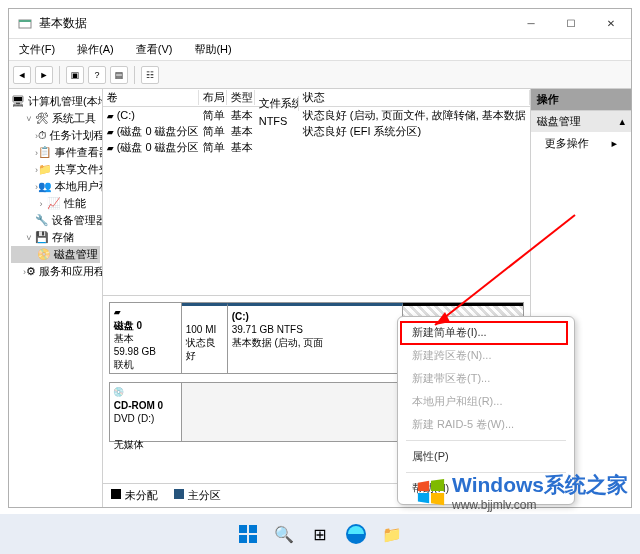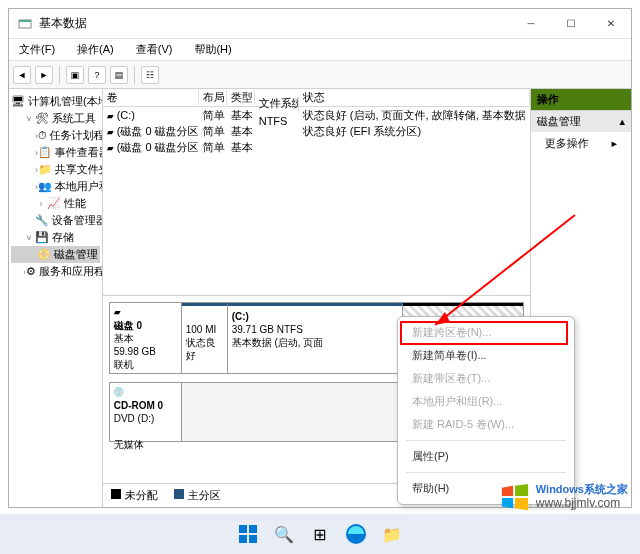--- a/index.html
+++ b/index.html
@@ -48,39 +48,39 @@
 .part.unalloc { border-top-color: #000; background: repeating-linear-gradient(45deg, #fff, #fff 3px, #ddd 3px, #ddd 6px); }
 .part .pn { font-weight: bold; }
 
 .cdrow { height: 60px; }
 
 .legend { display: flex; gap: 16px; padding: 4px 8px; font-size: 11px; border-top: 1px solid #d0d0d0; align-items: center; }
 .lsq { width: 10px; height: 10px; display: inline-block; margin-right: 4px; }
 .lsq.black { background: #000; } .lsq.blue { background: #26547c; }
 
 .actions { width: 140px; border-left: 1px solid #d0d0d0; font-size: 11px; }
-.acthdr { background: #4d7c0f; padding: 3px 6px; border-bottom: 1px solid #d0d0d0; font-weight: bold; }
+.acthdr { background: #a3a3a3; padding: 3px 6px; border-bottom: 1px solid #d0d0d0; font-weight: bold; }
 .actctx { background: #e8e8e8; padding: 3px 6px; display: flex; justify-content: space-between; align-items: center; }
 .actitem { padding: 4px 14px; display: flex; justify-content: space-between; align-items: center; }
 
 .ctxmenu { position: absolute; left: 397px; top: 316px; width: 178px; background: #fff; border: 1px solid #bbb; box-shadow: 2px 2px 6px rgba(0,0,0,0.2); font-size: 11px; padding: 4px 0; border-radius: 6px; z-index: 20; }
 .ctxitem { padding: 4px 14px; color: #333; }
 .ctxitem.dis { color: #aaa; }
 .ctxsep { height: 1px; background: #e0e0e0; margin: 4px 8px; }
 
 .highlight { position: absolute; border: 2px solid #f00; left: 400px; top: 321px; width: 168px; height: 24px; z-index: 25; pointer-events: none; }
 .arrow { position: absolute; z-index: 26; pointer-events: none; }
 
 .taskbar { position: absolute; left: 0; bottom: 0; width: 640px; height: 40px; background: #e8edf5; display: flex; align-items: center; justify-content: center; gap: 8px; }
 .tbicon { width: 28px; height: 28px; display: flex; align-items: center; justify-content: center; border-radius: 4px; }
 
 .watermark { position: absolute; right: 12px; bottom: 42px; display: flex; align-items: center; gap: 6px; z-index: 30; }
 .wm-logo { width: 30px; height: 30px; }
 .wm-text { font-size: 12px; line-height: 1.2; }
-.wm-text .t1 { font-size: 11px; font-weight: bold; color: #2a6fcf; }
+.wm-text .t1 { font-size: 21px; font-weight: bold; color: #2a6fcf; }
 .wm-text .t2 { font-size: 12px; color: #555; }
 </style>
 </head>
 <body>
 
 <div class="window">
   <div class="titlebar">
     <span class="icon">
       <svg width="14" height="14" viewBox="0 0 14 14">
           <rect x="1" y="3" width="12" height="8" fill="#fff" stroke="#888"></rect>
@@ -259,22 +259,22 @@
         </div>
       <div class="actitem">
           <span>更多操作</span>
           <span>▸</span>
         </div>
     </div>
   </div>
 </div>
 
 <div class="ctxmenu">
+  <div class="ctxitem">新建简单卷(I)...</div>
   <div class="ctxitem dis">新建跨区卷(N)...</div>
-  <div class="ctxitem">新建简单卷(I)...</div>
   <div class="ctxitem dis">新建带区卷(T)...</div>
   <div class="ctxitem dis">本地用户和组(R)...</div>
   <div class="ctxitem dis">新建 RAID-5 卷(W)...</div>
   <div class="ctxsep"></div>
   <div class="ctxitem">属性(P)</div>
   <div class="ctxsep"></div>
   <div class="ctxitem">帮助(H)</div>
 </div>
 
 <div class="highlight"></div>

